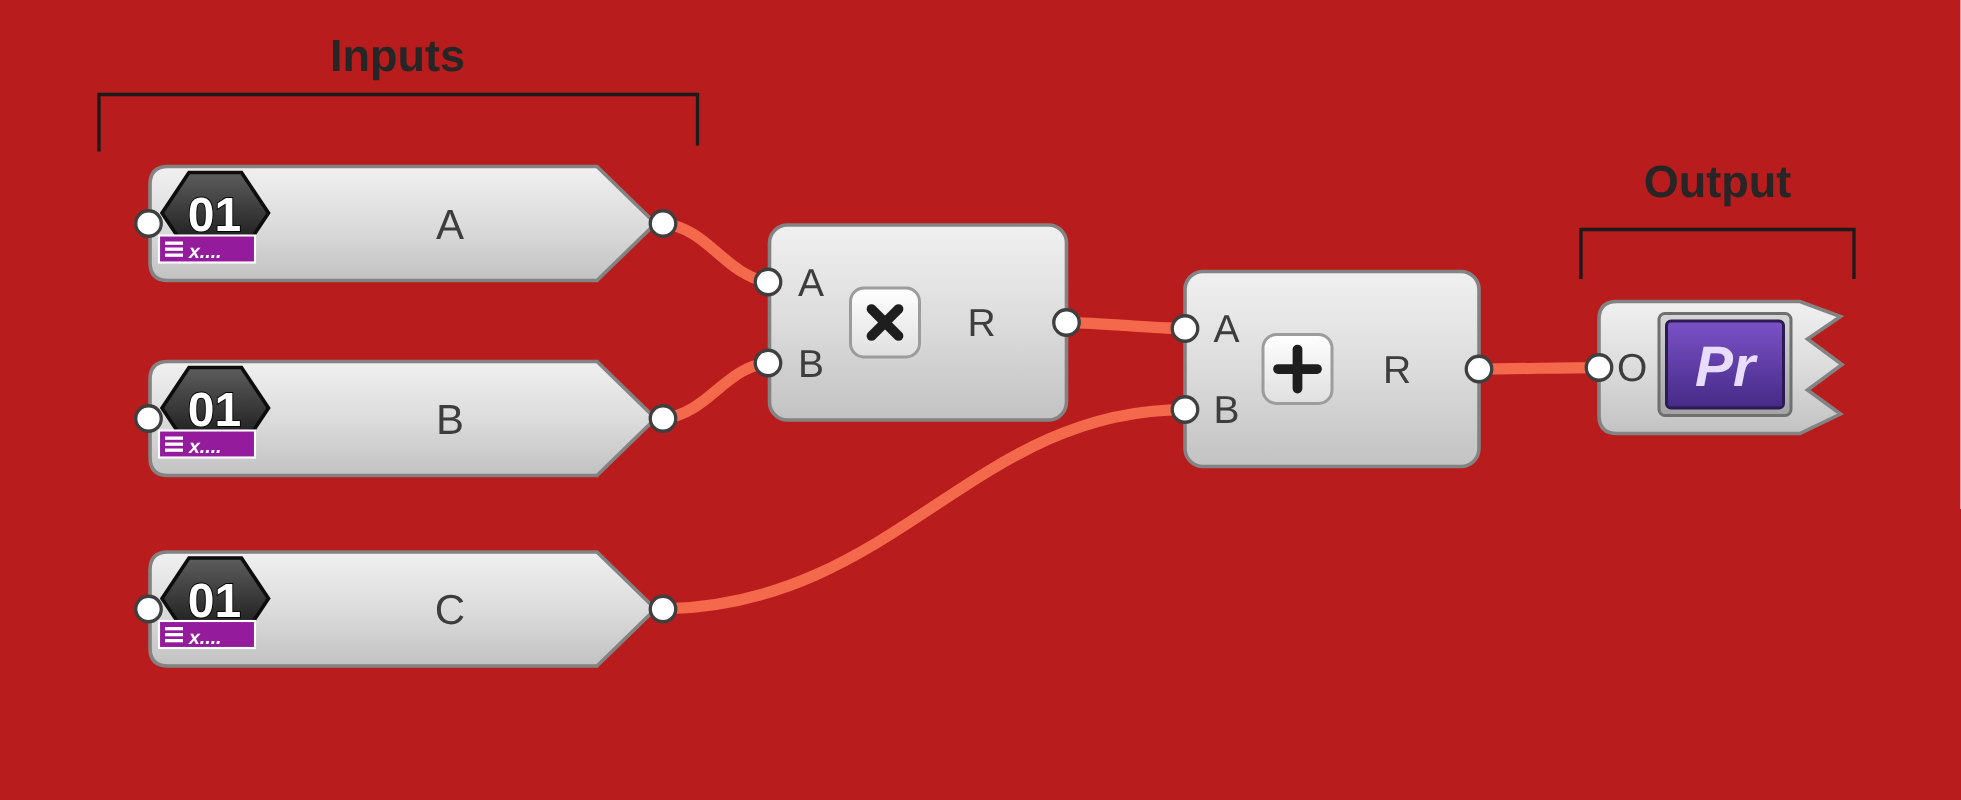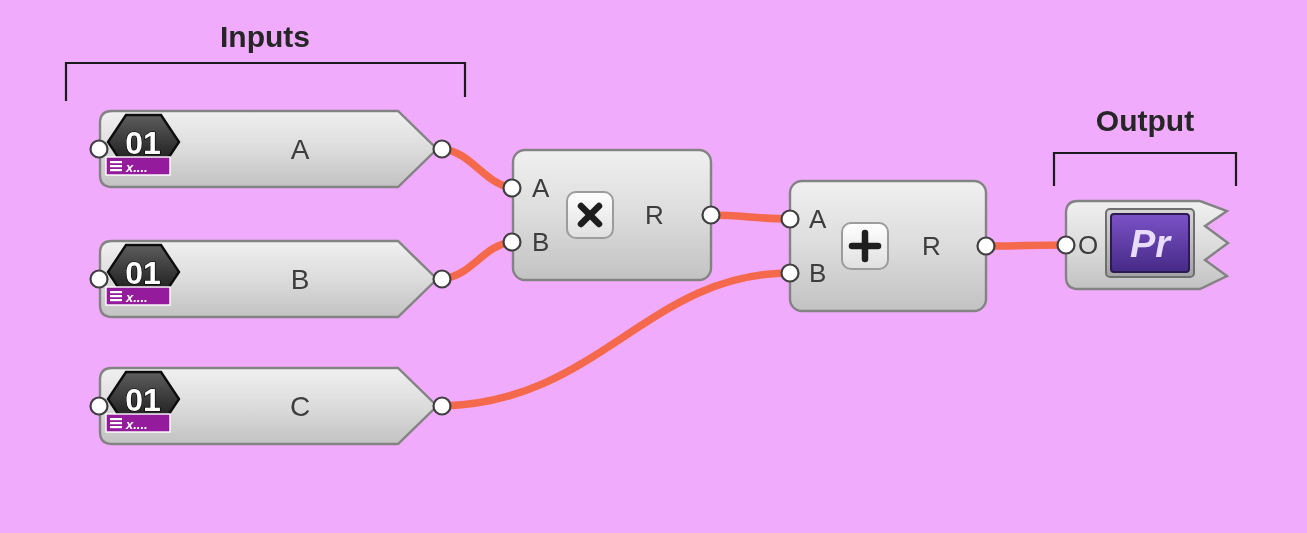--- a/index.html
+++ b/index.html
@@ -1,16 +1,16 @@
 <!DOCTYPE html>
 <html><head>
 <meta charset="utf-8">
 <style>
   html, body { margin: 0; padding: 0; background: #ffffff; }
-  .stage { position: relative; width: 1307px; height: 533px; background: #f0abfc; overflow: hidden; }
+  .stage { position: relative; width: 1307px; height: 533px; background: #b91c1c; overflow: hidden; }
   svg { display: block; }
   text { font-family: "Liberation Sans", sans-serif; }
   .group-label   { font-size: 30px; font-weight: 700; fill: #262626; }
   .capsule-label { font-size: 28px; fill: #3d3d3d; }
   .port-label    { font-size: 26px; fill: #3d3d3d; }
   .comp-body     { fill: url(#gradComp); stroke: #838383; stroke-width: 2.4; }
   .icon-box      { fill: url(#gradIconBox); stroke: #9c9c9c; stroke-width: 2; }
   .wire          { fill: none; stroke: #f4694b; stroke-width: 7.5; stroke-linecap: round; }
   .grip          { fill: #ffffff; stroke: #3f3f3f; stroke-width: 2.2; }
   .bracket       { fill: none; stroke: #1b1b1b; stroke-width: 2.2; }

